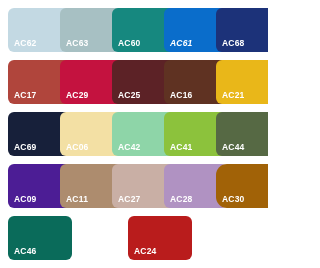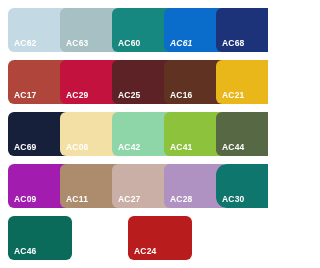--- a/index.html
+++ b/index.html
@@ -85,33 +85,33 @@
     </div>
     <div class="swatch" style="background: rgb(142, 213, 168);">
       <span class="swatch-label" style="color: rgb(255, 255, 255);">AC42</span>
     </div>
     <div class="swatch" style="background: rgb(140, 194, 60);">
       <span class="swatch-label" style="color: rgb(255, 255, 255);">AC41</span>
     </div>
     <div class="swatch" style="background: rgb(86, 105, 68);">
       <span class="swatch-label" style="color: rgb(255, 255, 255);">AC44</span>
     </div>
-    <div class="swatch" style="background: #a21caf; padding-left: 11px;">
+    <div class="swatch" style="background: #4c1d95; padding-left: 11px;">
       <span class="swatch-label" style="color: rgb(255, 255, 255);">AC09</span>
     </div>
     <div class="swatch" style="background: rgb(173, 140, 110);">
       <span class="swatch-label" style="color: rgb(255, 255, 255);">AC11</span>
     </div>
     <div class="swatch" style="background: rgb(201, 175, 165);">
       <span class="swatch-label" style="color: rgb(255, 255, 255);">AC27</span>
     </div>
     <div class="swatch" style="background: rgb(176, 146, 194);">
       <span class="swatch-label" style="color: rgb(255, 255, 255);">AC28</span>
     </div>
-    <div class="swatch" style="background: #0f766e; border-radius: 11px;">
+    <div class="swatch" style="background: #a16207; border-radius: 11px;">
       <span class="swatch-label" style="color: rgb(255, 255, 255);">AC30</span>
     </div>
     <div class="swatch" style="background: rgb(10, 107, 90);">
       <span class="swatch-label" style="color: rgb(255, 255, 255);">AC46</span>
     </div>
     <div class="swatch empty"></div>
     <div class="swatch" style="background: #b91c1c; margin-left: 16px;">
       <span class="swatch-label" style="color: rgb(255, 255, 255);">AC24</span>
     </div>
     <div class="swatch empty"></div>

